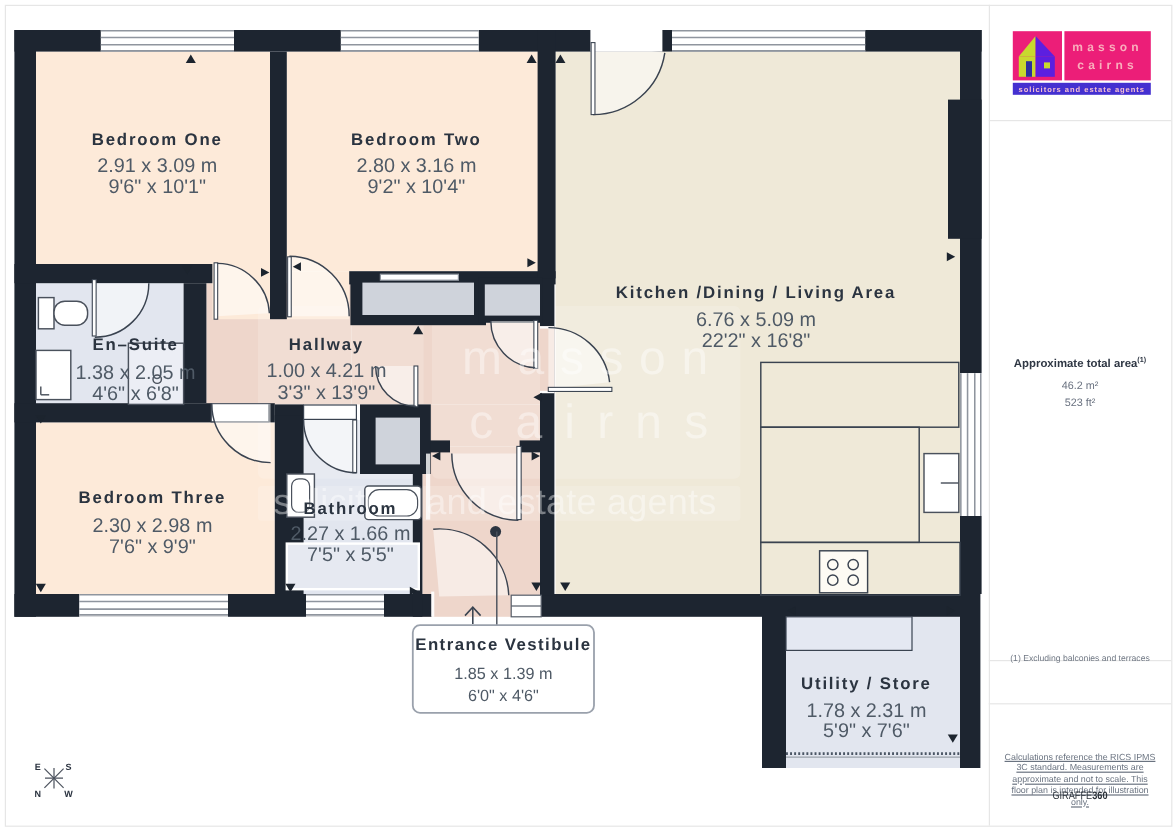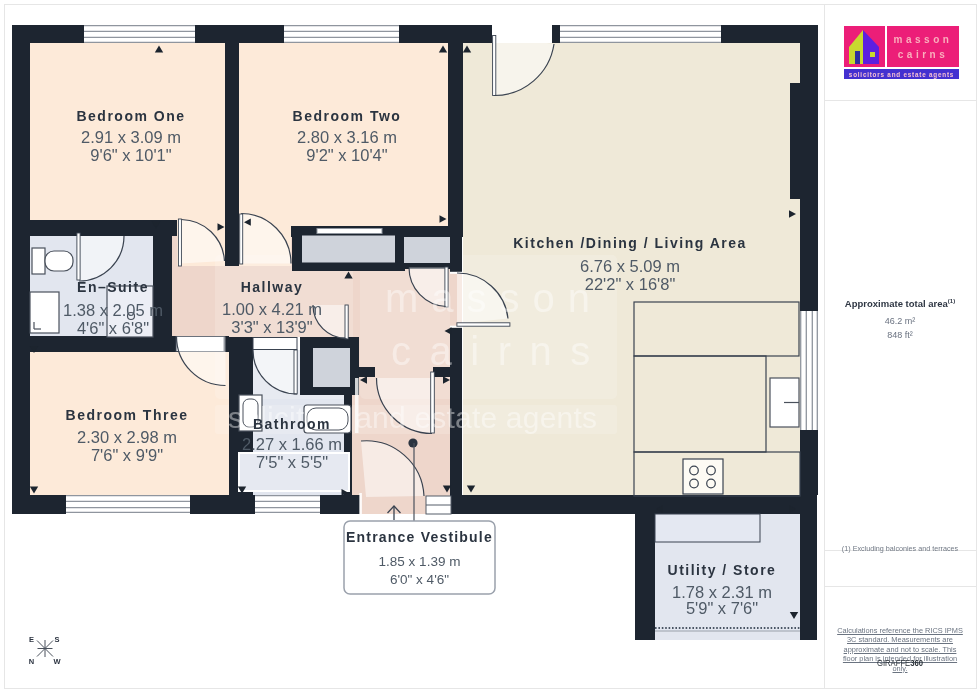--- a/index.html
+++ b/index.html
@@ -301,17 +301,17 @@
       <rect x="11" y="25" width="5" height="13" fill="#2c2f9e"></rect>
       <rect x="26" y="26" width="5" height="5" fill="#c8d92f"></rect>
       <text x="79" y="16.8" text-anchor="middle" font-size="10" font-weight="bold" letter-spacing="3.5" fill="#f9aebc">masson</text>
       <text x="79" y="31.8" text-anchor="middle" font-size="10" font-weight="bold" letter-spacing="3.5" fill="#f9aebc">cairns</text>
       <text x="57.5" y="50.5" text-anchor="middle" font-size="6.3" font-weight="bold" letter-spacing="0.8" fill="#f6c0d2">solicitors and estate agents</text>
     </svg>
   </div>
 
   <div class="sbtxt" style="top:298px;font-size:9.5px;font-weight:bold;color:#2f3744;">Approximate total area<span style="font-size:6px;vertical-align:4px;">(1)</span></div>
   <div class="sbtxt" style="top:316px;font-size:9px;color:#6a7280;">46.2 m²</div>
-  <div class="sbtxt" style="top:330px;font-size:9px;color:#6a7280;">848 ft²</div>
+  <div class="sbtxt" style="top:330px;font-size:9px;color:#6a7280;">523 ft²</div>
   <div class="sbtxt" style="top:544px;font-size:7.2px;color:#707884;">(1) Excluding balconies and terraces</div>
   <div class="sbtxt" style="top:626px;font-size:7.4px;line-height:9.4px;color:#6a7380;text-decoration:underline;">Calculations reference the RICS IPMS<br>3C standard. Measurements are<br>approximate and not to scale. This<br>floor plan is intended for illustration<br>only.</div>
   <div class="sbtxt" style="top:658px;font-size:9px;color:#2a3138;letter-spacing:0px;transform:scaleX(0.85);">GIRAFFE<b>360</b></div>
 </div>
 
 </body></html>

